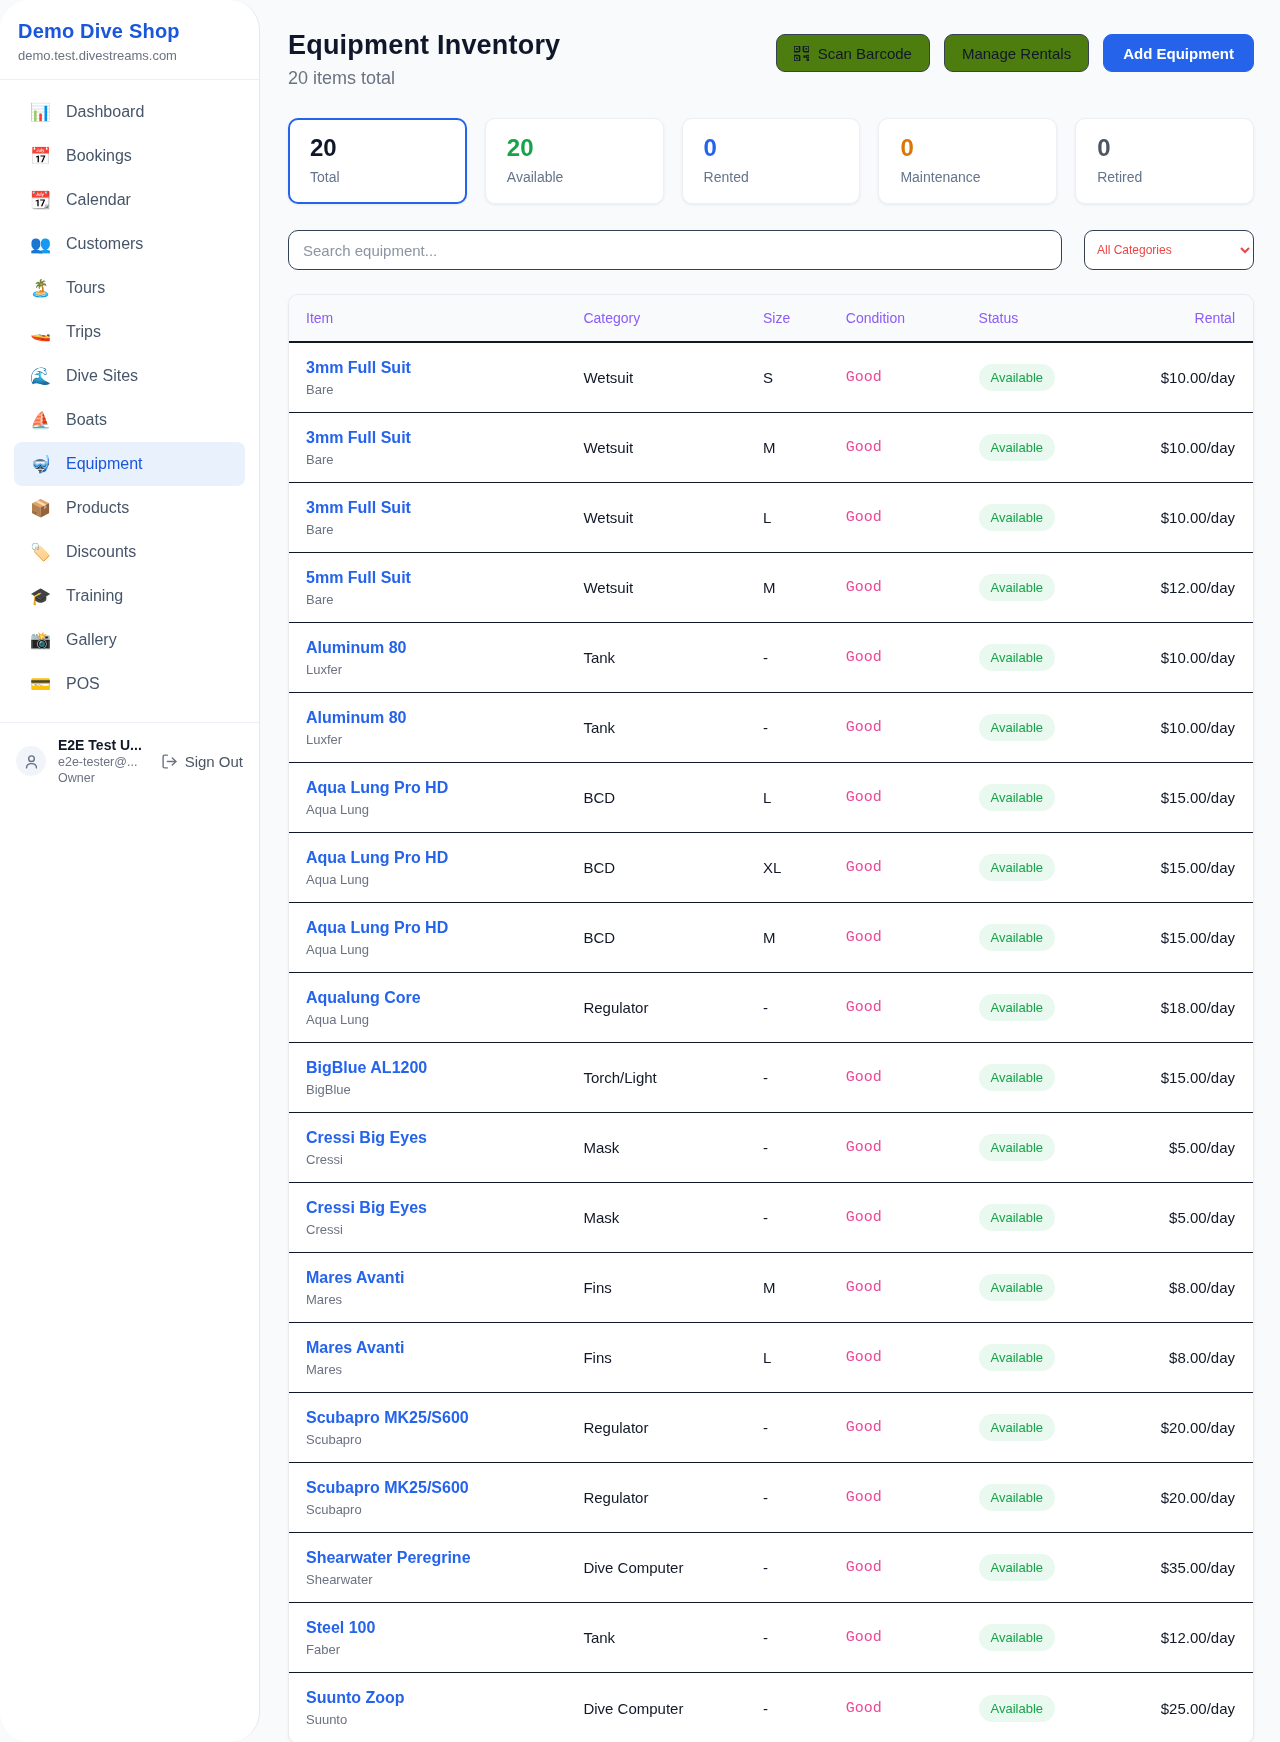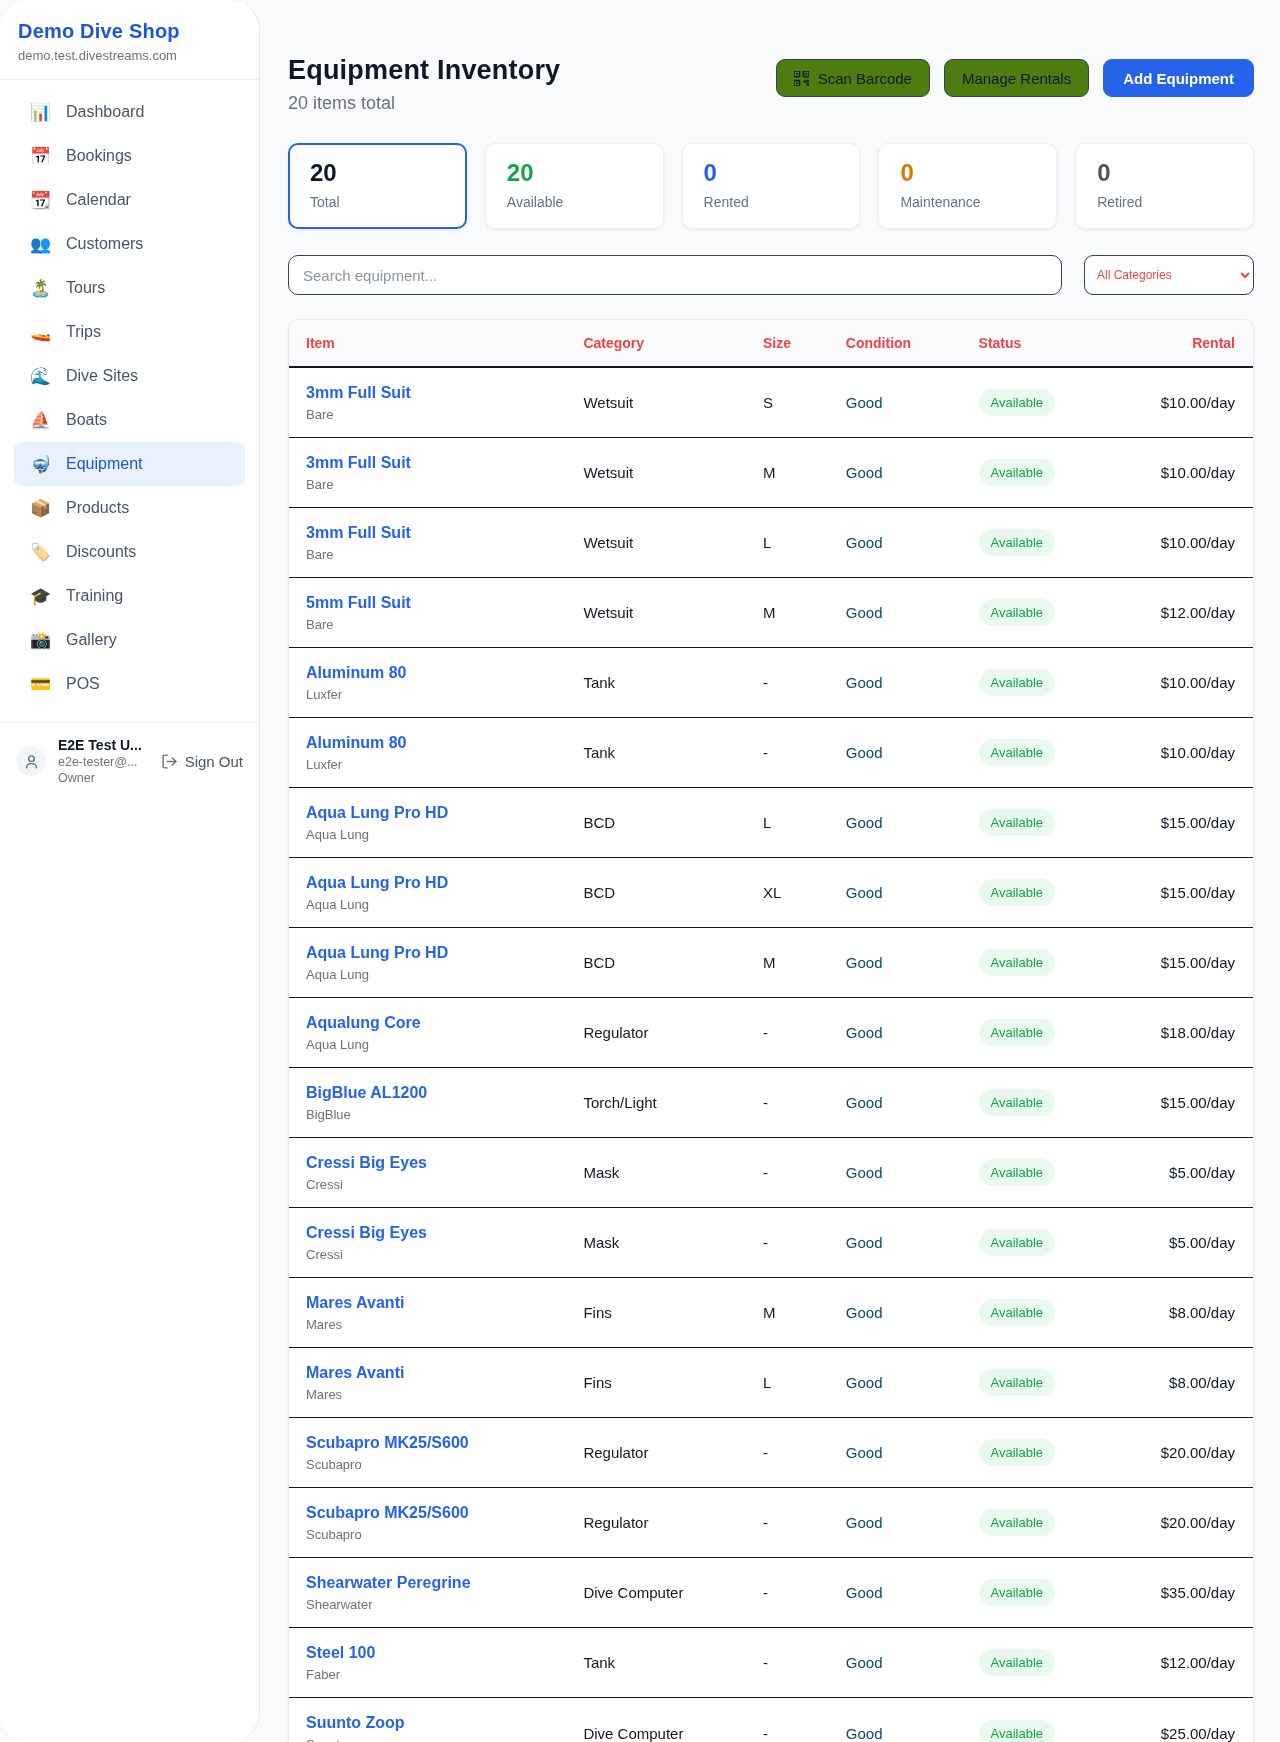--- a/index.html
+++ b/index.html
@@ -36,21 +36,21 @@
   }
   .avatar {
     width: 30px; height: 30px; border-radius: 50%; background: #f1f5f9;
     display: flex; align-items: center; justify-content: center; flex: none;
   }
   .user-meta { flex: 1 1 auto; min-width: 0; }
   .user-name { font-size: 14px; font-weight: bold; color: #111827; white-space: nowrap; }
   .user-email, .user-role { font-size: 12.5px; color: #6b7280; margin-top: 2px; white-space: nowrap; }
   .signout { display: flex; align-items: center; gap: 7px; color: #4b5563; font-size: 15px; cursor: pointer; flex: none; }
   
-  .main { position: absolute; left: 260px; top: 0; right: 0; bottom: 0; padding: 30px 12px 0 28px; margin-top: 25px; }
+  .main { position: absolute; left: 260px; top: 0; right: 0; bottom: 0; padding: 30px 12px 0 28px; }
   .content { width: 966px; }
   .page-header { display: flex; align-items: flex-start; justify-content: space-between; }
   .page-title { font-size: 27px; font-weight: bold; color: #0f172a; letter-spacing: .2px; }
   .page-subtitle { font-size: 18px; color: #6b7280; margin-top: 7px; }
   .header-actions { display: flex; gap: 14px; align-items: center; margin-top: 4px; }
   .btn {
     display: inline-flex; align-items: center; gap: 9px;
     height: 38px; padding: 0 17px; border-radius: 9px;
     background: #4d7c0f; border: 1px solid #374151;
     font-size: 15px; color: #111827; cursor: pointer;
@@ -81,33 +81,33 @@
     font-family: inherit; outline: none;
   }
   
   .table-card {
     margin-top: 24px; background: #ffffff; border-radius: 10px;
     border: 1px solid #e8eaee; box-shadow: 0 1px 3px rgba(15,23,42,.06);
     overflow: hidden;
   }
   .t-row { display: flex; align-items: center; }
   .t-head { height: 48px; background: #f8fafc; border-bottom: 2px solid #111827; }
-  .t-head .t-cell { font-size: 14px; font-weight: bold; color: #ef4444; }
+  .t-head .t-cell { font-size: 14px; font-weight: normal; color: #8b5cf6; }
   .t-body .t-row { height: 70px; border-bottom: 1px solid #111827; }
   .t-body .t-row:last-child { border-bottom: none; }
   .c1 { width: 295px; padding-left: 17px; }
   .c2 { width: 180px; }
   .c3 { width: 83px; }
   .c4 { width: 133px; }
   .c5 { width: 150px; }
   .c6 { width: 125px; text-align: right; padding-right: 18px; }
   .item-name { color: #2563eb; font-size: 16px; font-weight: bold; }
   .item-brand { color: #6b7280; font-size: 13px; margin-top: 5px; }
   .cell-text { font-size: 15px; color: #111827; }
-  .cond { font-size: 15px; color: #0c4a6e; }
+  .cond { font-size: 15px; color: #ec4899; font-family: Liberation Mono, monospace; }
   .badge {
     display: inline-block; background: #e9f9ef; color: #16a34a;
     font-size: 13px; padding: 6px 12px; border-radius: 999px;
   }
   .rental { font-size: 15px; color: #111827; }
   .icon-svg { display: inline-flex; }
 </style>
 </head>
 <body>
 

